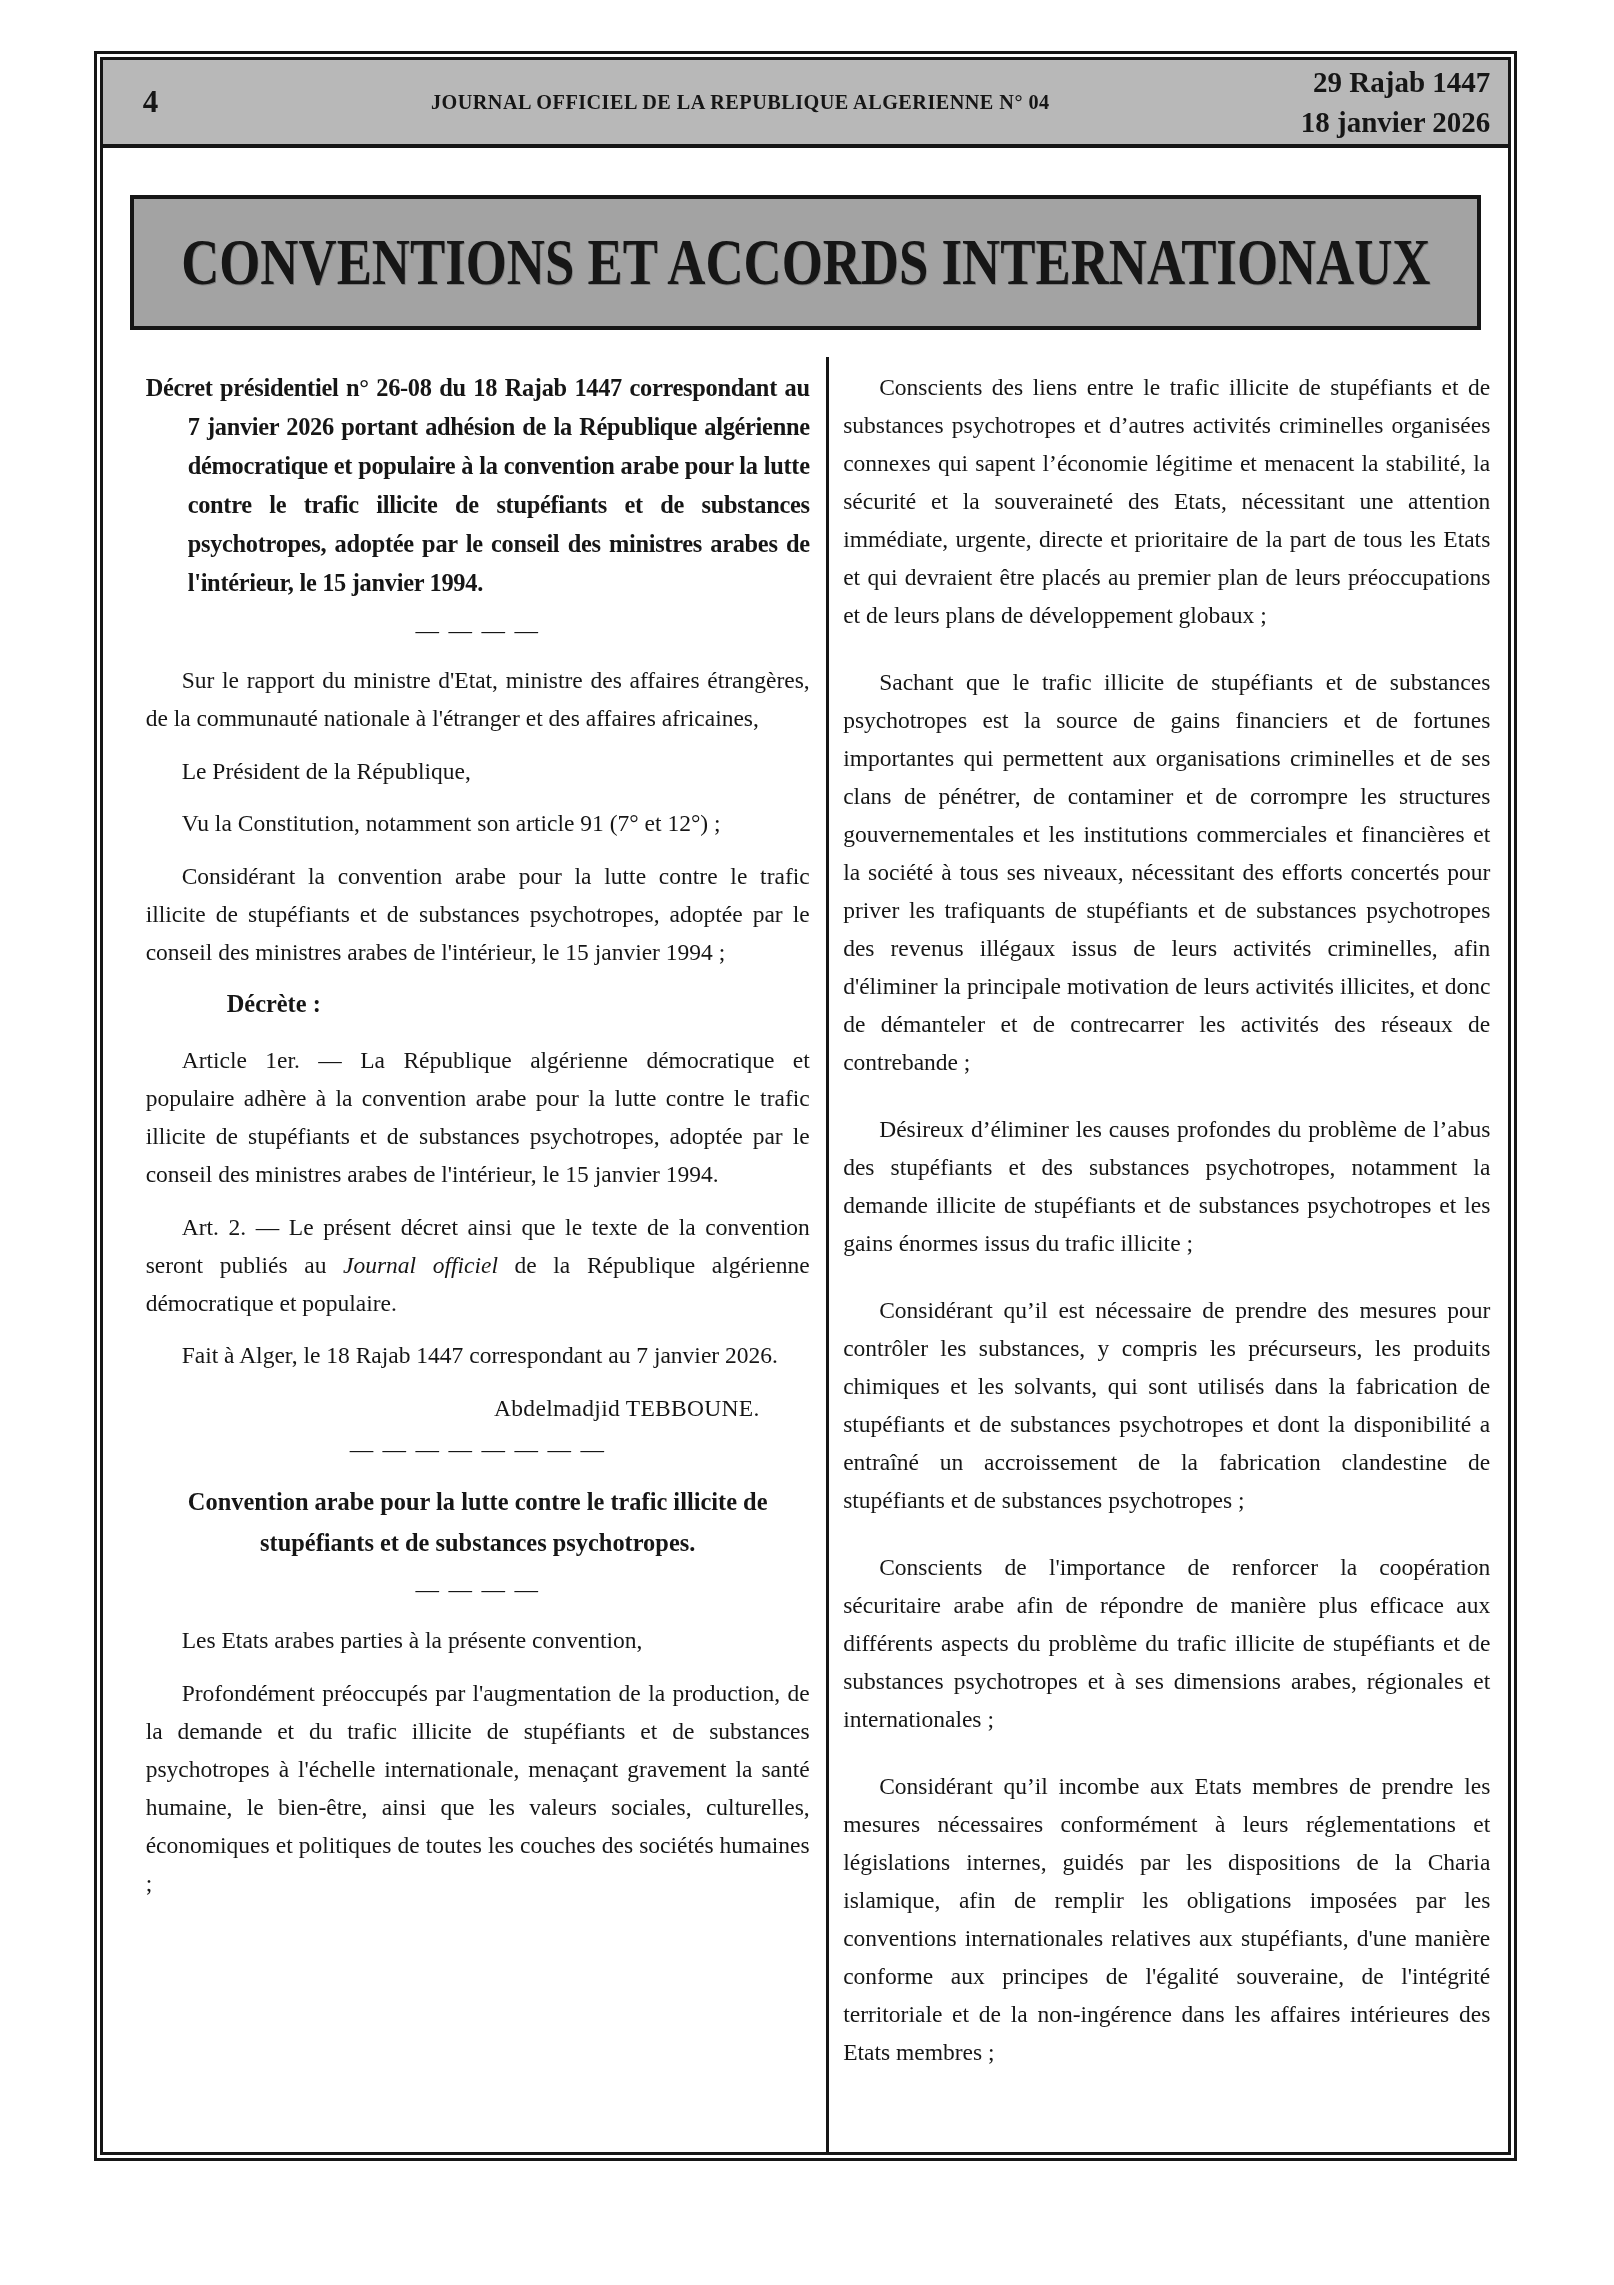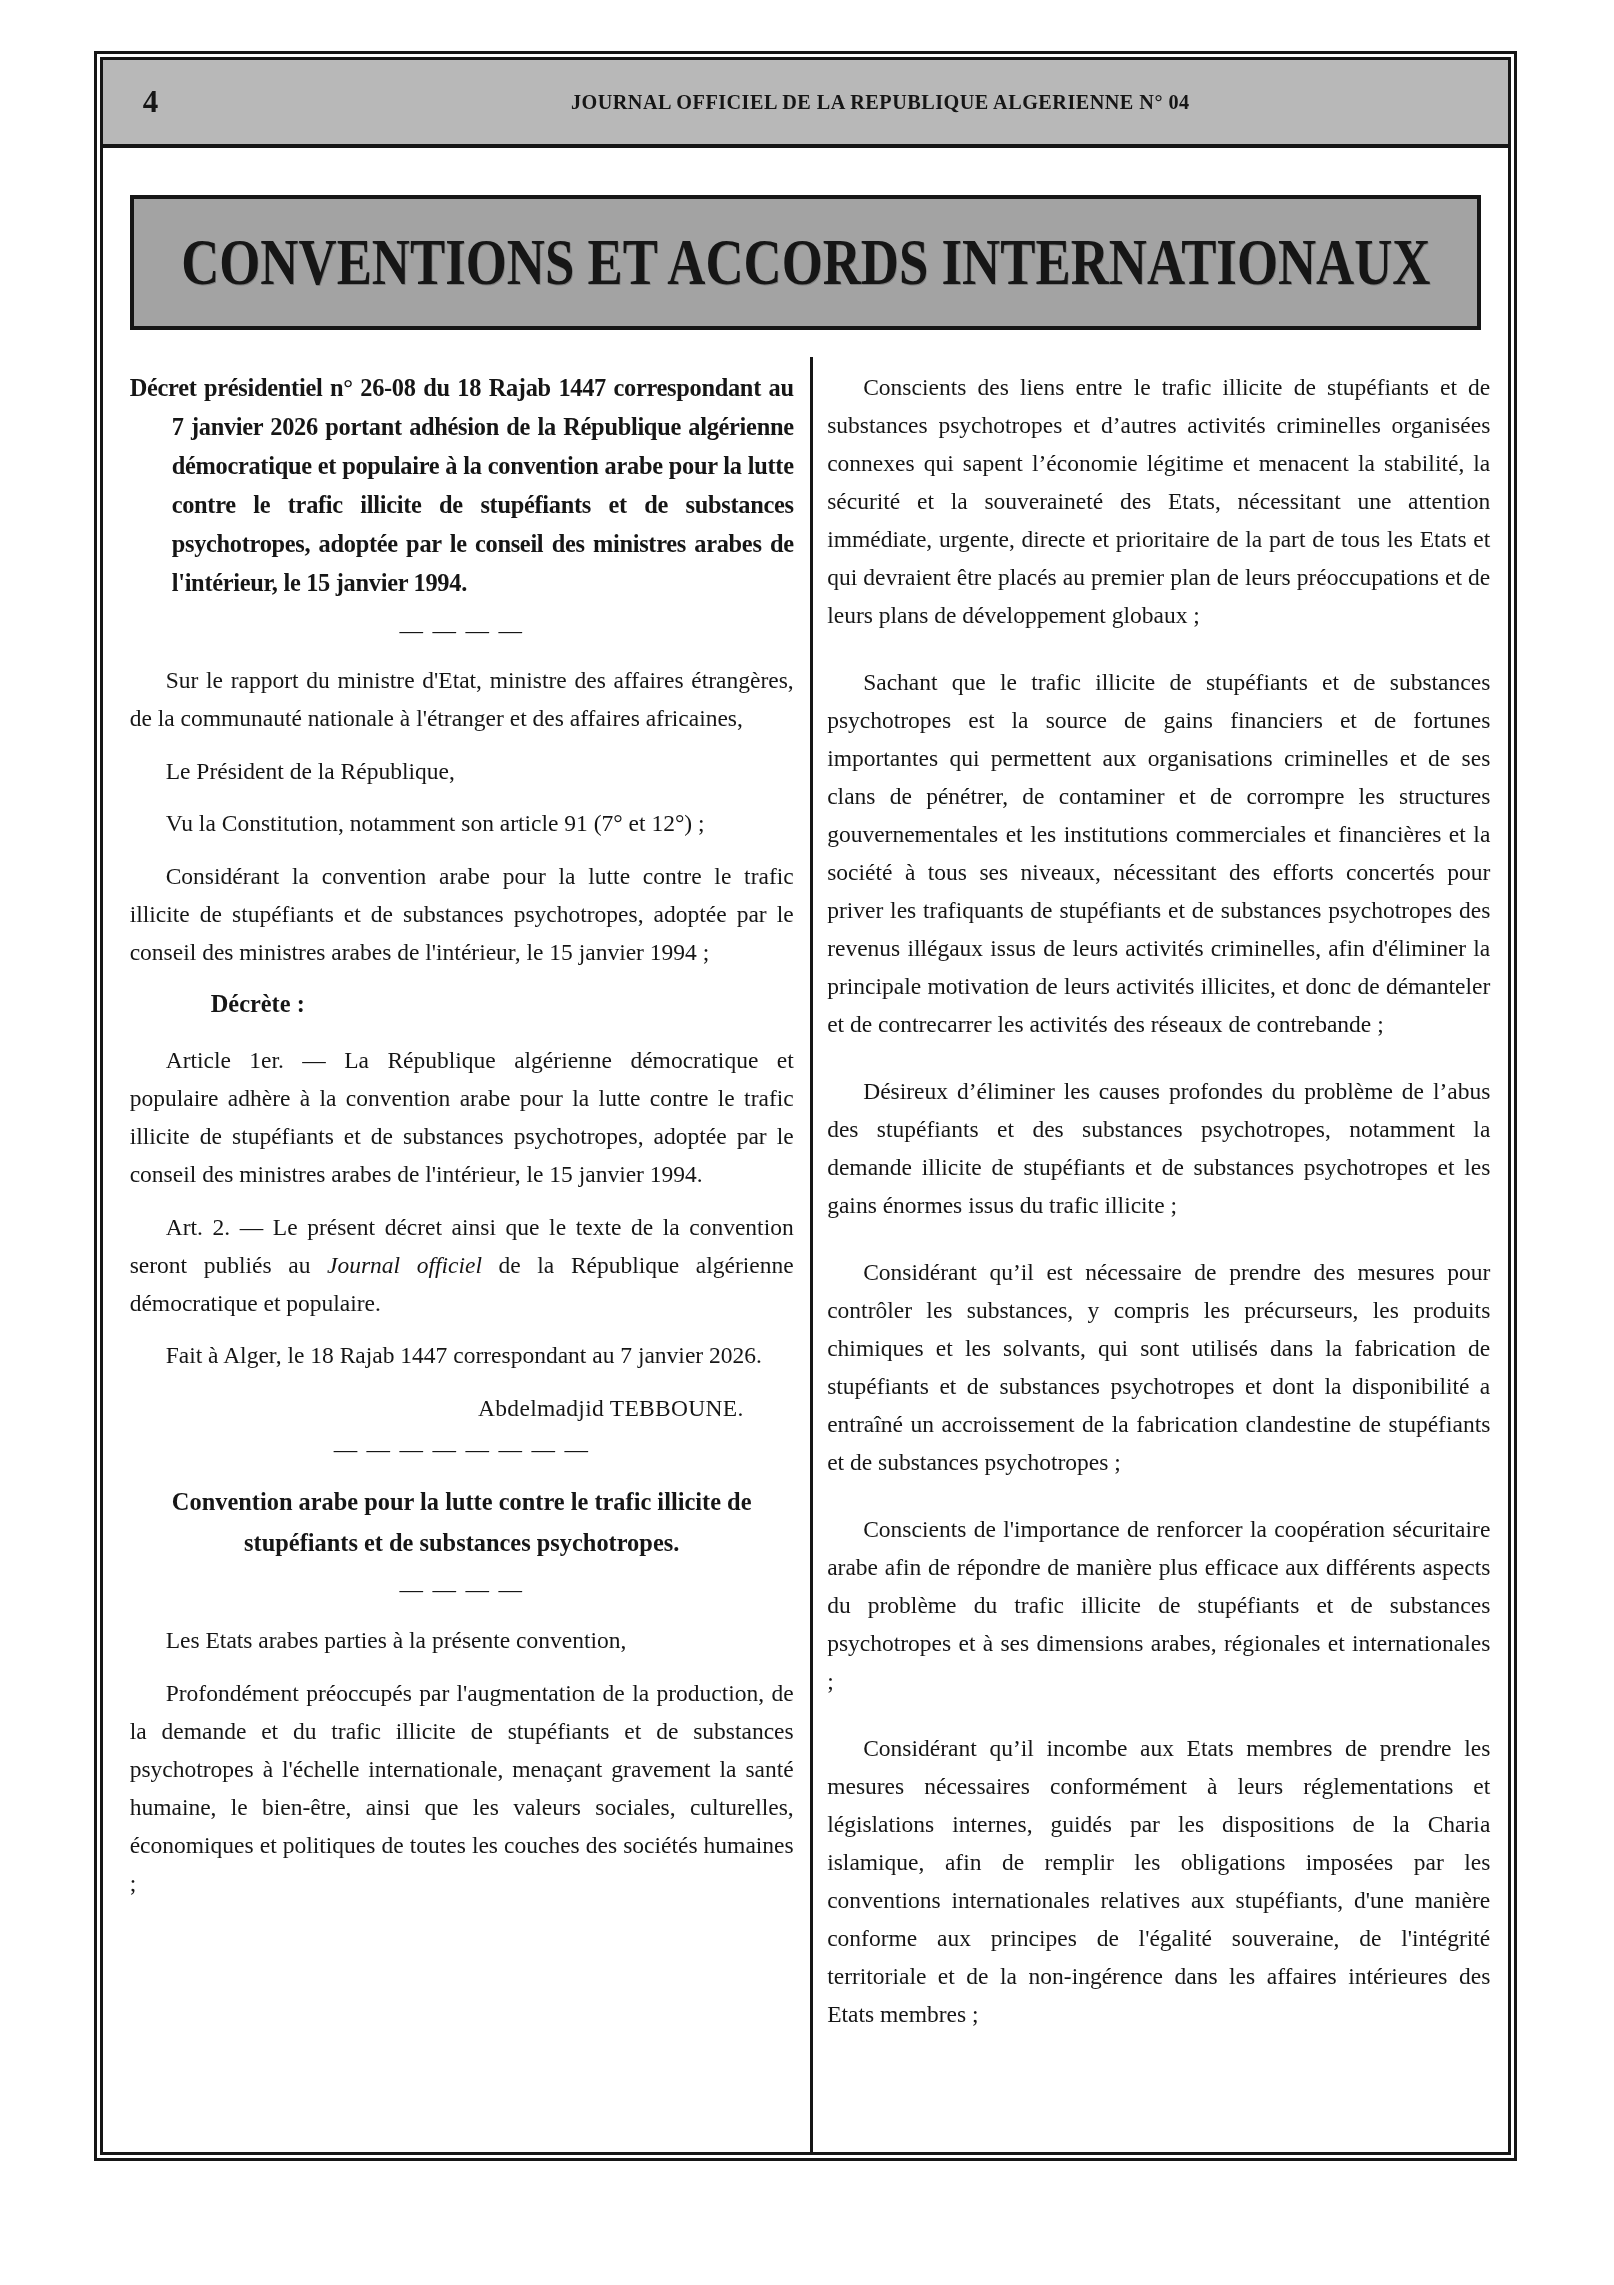--- a/index.html
+++ b/index.html
@@ -52,20 +52,21 @@
     white-space:nowrap;
     transform:scaleX(0.8);transform-origin:center;
     text-shadow:0.9px 0.9px 0 rgba(60,60,60,0.35);
   }
   
   .columns{
     flex:1;
     margin-top:27px;
     display:flex;
     overflow:hidden;
+    margin-left:16px;
   }
   .col{
     font-size:23.5px;line-height:38px;
     text-align:justify;
     overflow:hidden;
   }
   .col-left{flex:0 0 664px;padding:11px 16.3px 0 27px;}
   .col-divider{flex:0 0 2.7px;background:#161616;}
   .col-right{flex:1;padding:11px 18px 0 14.5px;}
   .col p{margin:0 0 14.5px 0;text-indent:36px;}
@@ -107,20 +108,24 @@
 
 <div class="page">
   <div class="outer-frame">
     <div class="inner-frame">
 
       <div class="header-bar">
         <div class="page-num">4</div>
         <div class="header-title">
           <span class="header-title-text">JOURNAL OFFICIEL DE LA REPUBLIQUE ALGERIENNE N° 04</span>
         </div>
+        <div class="header-dates">
+          <div>29 Rajab 1447</div>
+          <div>18 janvier 2026</div>
+        </div>
       </div>
 
       <div class="banner">
         <span class="banner-text">CONVENTIONS ET ACCORDS INTERNATIONAUX</span>
       </div>
 
       <div class="columns">
 
         <div class="col col-left">
           <p class="decree-title">Décret présidentiel n° 26-08 du 18 Rajab 1447 correspondant au 7 janvier 2026 portant adhésion de la République algérienne démocratique et populaire à la convention arabe pour la lutte contre le trafic illicite de stupéfiants et de substances psychotropes, adoptée par le conseil des ministres arabes de l'intérieur, le 15 janvier 1994.</p>

